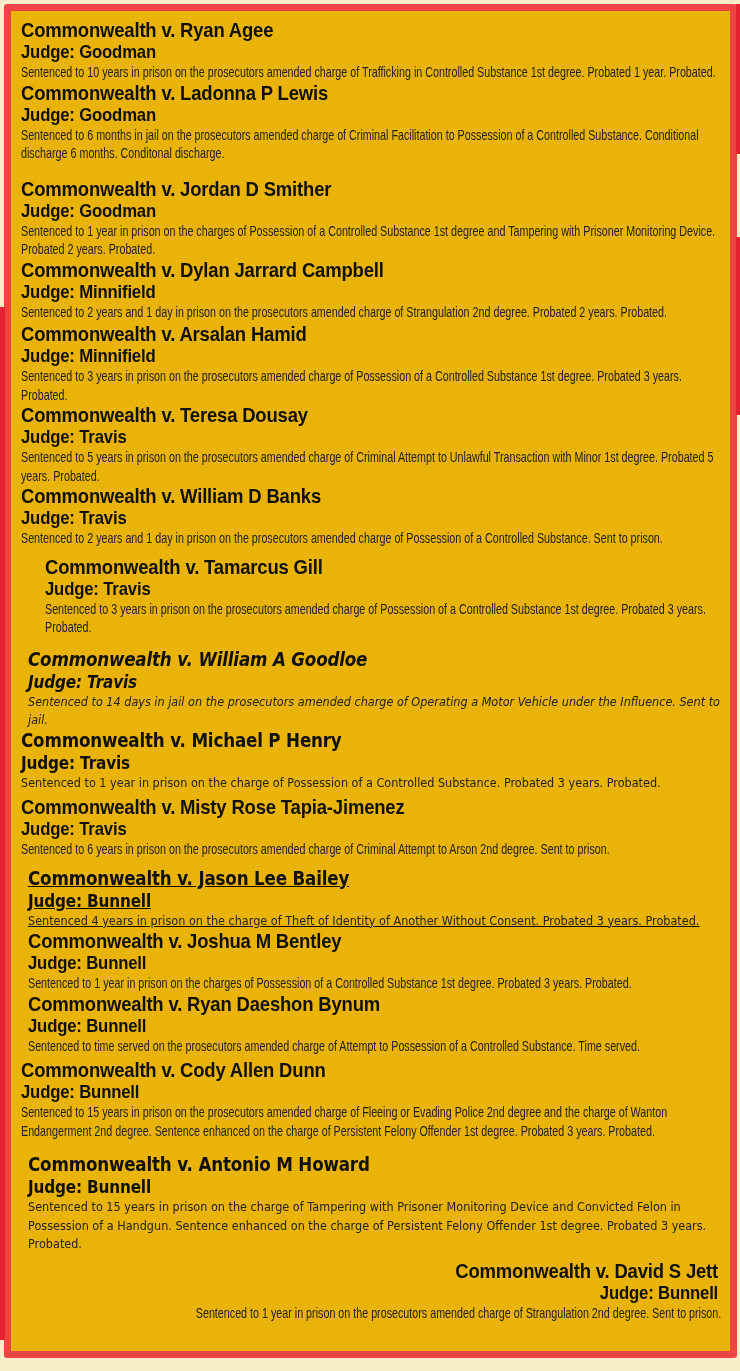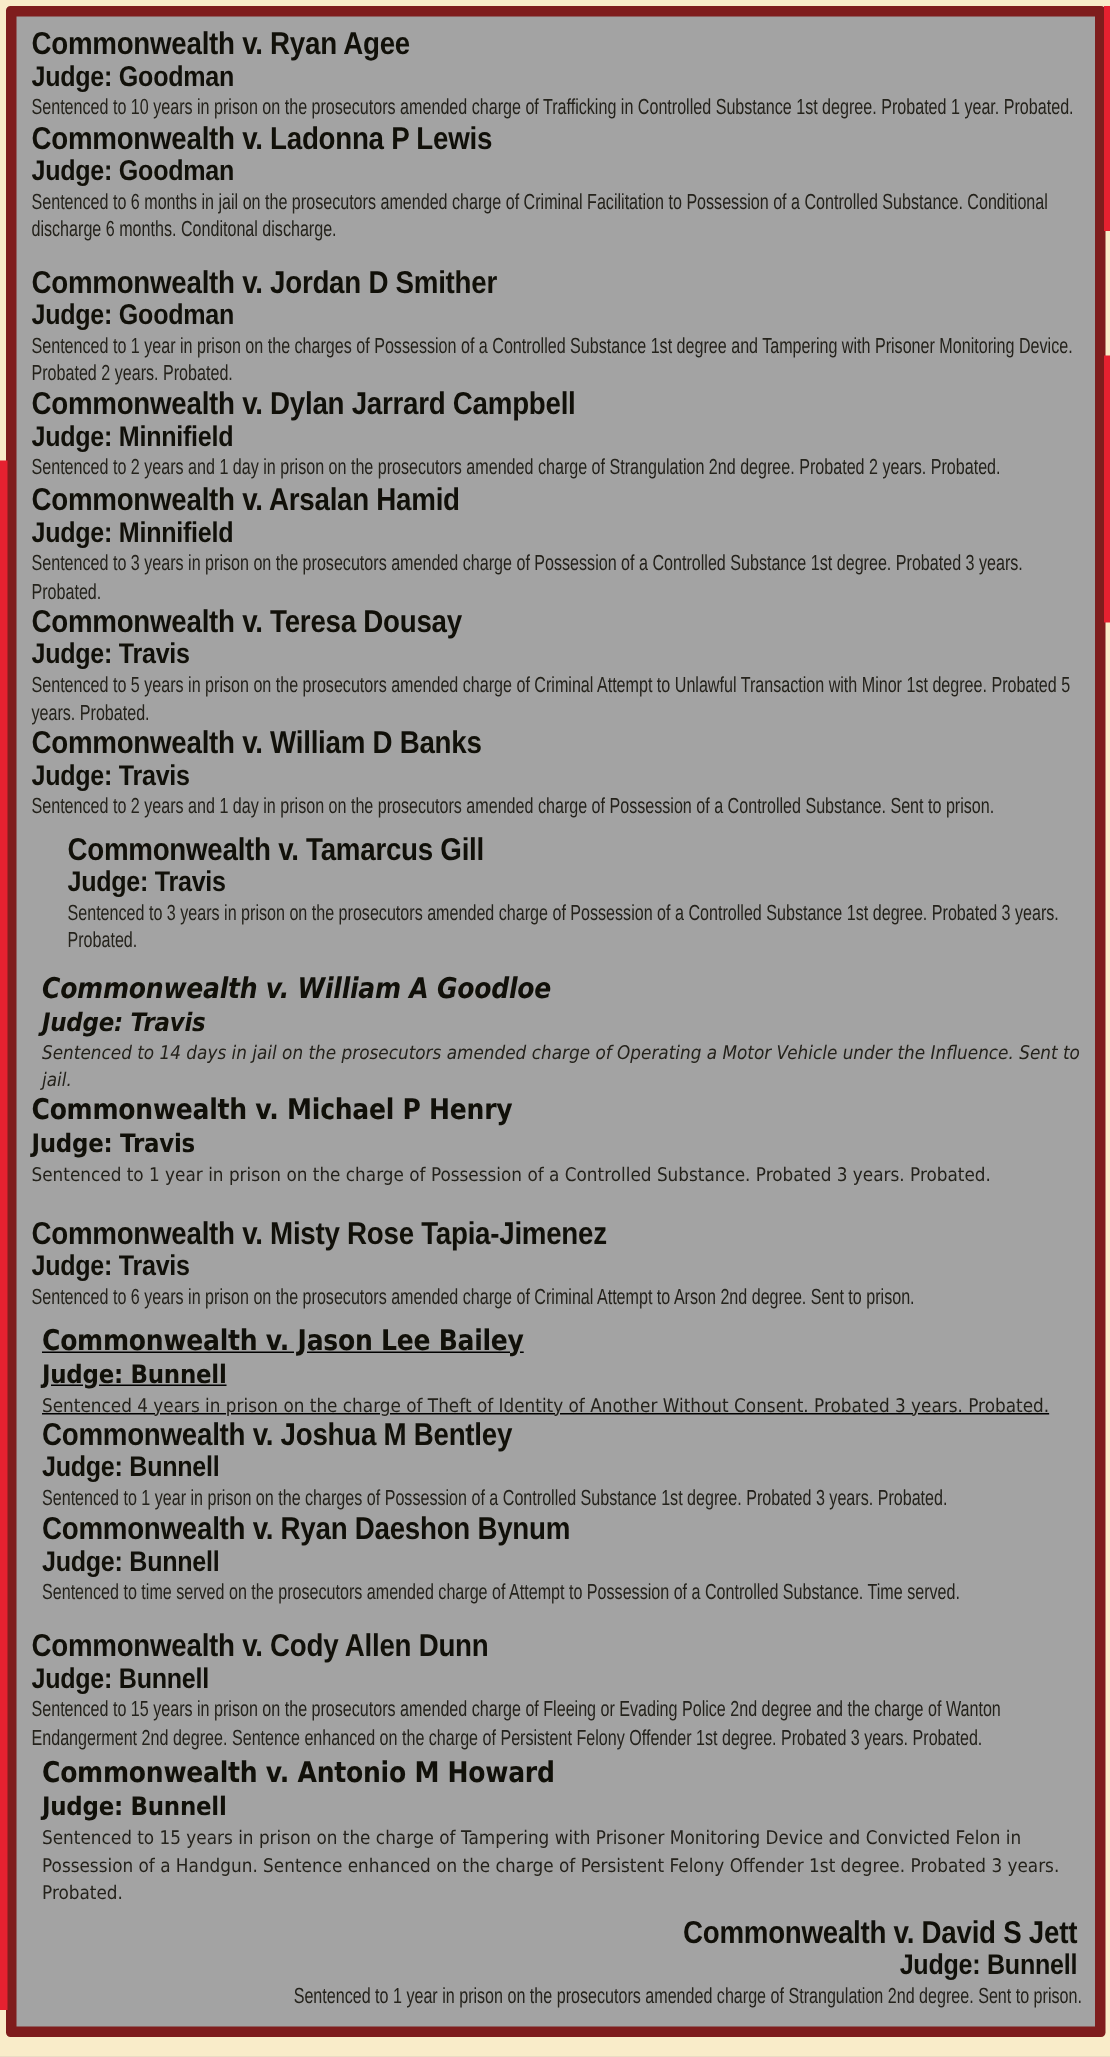--- a/index.html
+++ b/index.html
@@ -16,23 +16,23 @@
     width: 740px;
     height: 1371px;
     background: #f9ecc9;
   }
   .panel {
     position: absolute;
     left: 4px;
     top: 4px;
     right: 3px;
     bottom: 13px;
-    border: 7px solid #7f1d1d;
+    border: 7px solid #ef4444;
     border-radius: 3px;
-    background: #a3a3a3;
+    background: #eab308;
     padding: 8px 8px 0 10px;
     box-sizing: border-box;
     overflow: hidden;
   }
   
   .artifact {
     position: absolute;
     background: #e62130;
   }
   .artifact-left {
@@ -97,26 +97,26 @@
     line-height: 18.5px;
     transform: scaleX(0.90);
     width: 111%;
   }
   .case.indent { padding-left: 7px; }
   
   .case:nth-child(3)  { margin-top: 15px; }
   .case:nth-child(5)  { margin-top: 2px; }
   .case:nth-child(8)  { margin-top: 8px; margin-left: 24px; }
   .case:nth-child(9)  { margin-top: 12px; font-style: italic; }
-  .case:nth-child(11) { margin-top: 20px; }
+  .case:nth-child(11) { margin-top: 4px; }
   .case:nth-child(12) { margin-top: 9px; text-decoration: underline; }
   .case:nth-child(13) { }
   .case:nth-child(14) { }
-  .case:nth-child(15) { margin-top: 16px; }
-  .case:nth-child(16) { margin-top: 4px; }
+  .case:nth-child(15) { margin-top: 4px; }
+  .case:nth-child(16) { margin-top: 14px; }
   .case:nth-child(17) { margin-top: 6px; text-align: right; }
 </style>
 </head>
 <body>
 
 <div class="page">
   <div class="panel">
     <div>
   <div class="case">
     <h2 class="title">Commonwealth v. Ryan Agee</h2>

